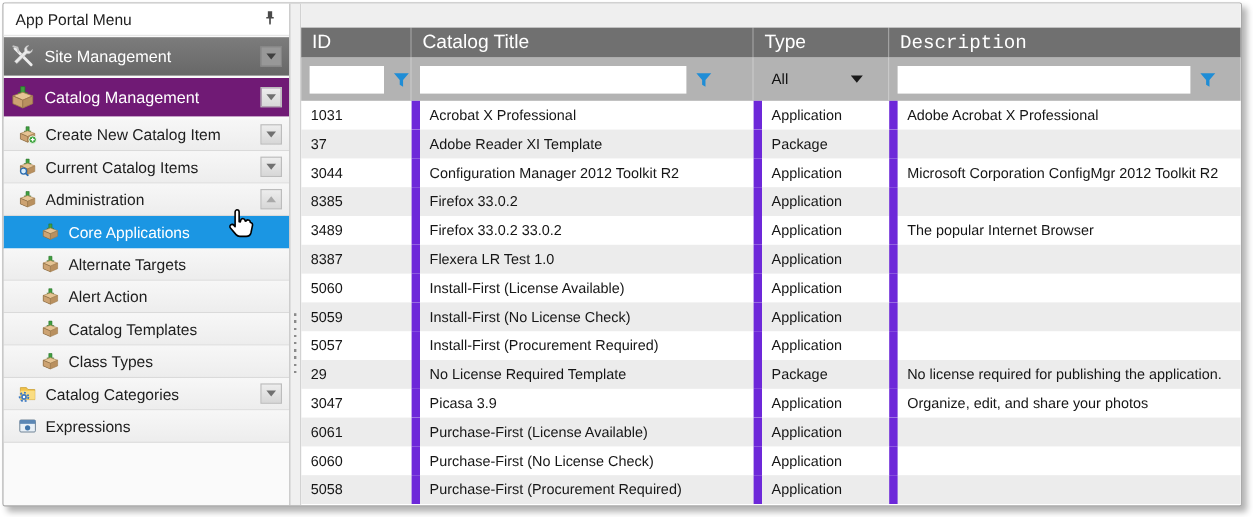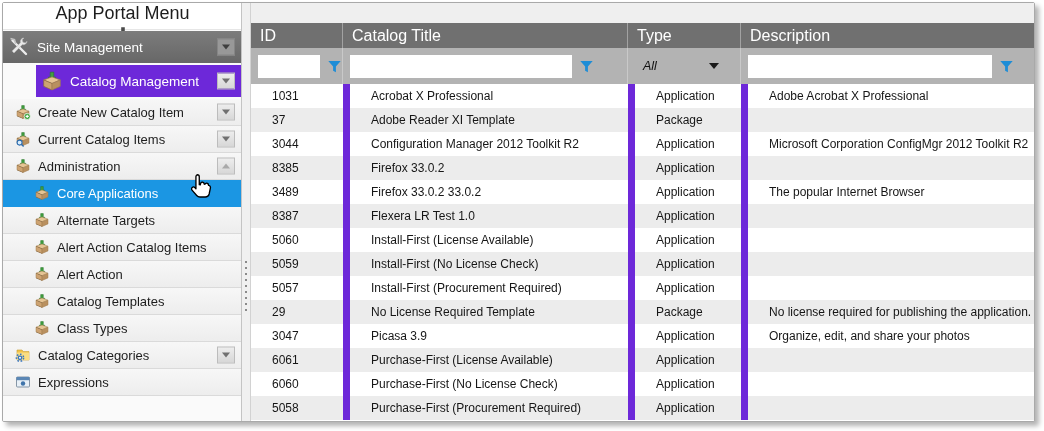--- a/index.html
+++ b/index.html
@@ -8,35 +8,35 @@
 
   .window { position:absolute; left:2px; top:2px; width:1033px; height:420px;
             background:#fff; border:1px solid #a9a9a9; border-radius:2px;
             box-shadow:4px 4px 5px rgba(0,0,0,.30); overflow:hidden; }
 
   
   .sidebar { position:absolute; left:0; top:0; width:238px; height:100%;
              background:#fafafa; }
   .sb-header { height:27px; display:flex; align-items:center; justify-content:space-between;
                padding:0 9px 0 10px; background:#fff; border-bottom:1px solid #e6e6e6;
-               font-size:18px; color:#1d1d1d;flex-direction:column; }
+               font-size:13px; color:#1d1d1d; }
   .sb-items { position:absolute; top:28px; left:0; right:0; bottom:0; }
 
   .sb-item { position:relative; display:flex; align-items:center; font-size:13px;
              color:#1d1d1d; cursor:default; }
   .sb-item .icon { display:inline-flex; align-items:center; justify-content:center; flex:none; }
   .sb-item .lbl { margin-left:7px; white-space:nowrap; overflow:hidden; }
 
   .sb-item.lvl0 { height:32px; margin-bottom:2px; padding-left:5px; font-size:13.5px; }
   .sb-item.lvl1 { padding-left:12px; }
   .sb-item.lvl2 { padding-left:31px; }
   .sb-item.sub  { height:27px; background:linear-gradient(#f7f7f7,#ededed);
                   border-bottom:1px solid #dadada; }
   .sb-item.dark { background:linear-gradient(#7c7c7c,#676767); color:#fff; }
-  .sb-item.blue { background:#6d28d9; color:#fff;margin-left:33px; }
+  .sb-item.blue { background:#701a75; color:#fff; }
   .sb-item.sel  { background:#1b96e3; color:#fff; border-bottom:1px solid #1b96e3; }
 
   .ddbtn { position:absolute; right:6px; top:50%; transform:translateY(-50%);
            width:18px; height:17px; display:flex; align-items:center; justify-content:center;
            background:linear-gradient(#ededed,#d7d7d7); border:1px solid #bcbcbc; }
   .sb-item.dark .ddbtn { background:#989898; border-color:#858585; }
   .caret-d { width:0; height:0; border:4px solid transparent; border-top:5px solid #707070; margin-top:4px; }
   .caret-u { width:0; height:0; border:4px solid transparent; border-bottom:5px solid #a9a9a9; margin-bottom:4px; }
   .sb-item.dark .caret-d { border-top-color:#3f3f3f; }
 
@@ -49,37 +49,37 @@
           background:repeating-linear-gradient(#8a8a8a 0 2px, transparent 2px 6px); }
 
   
   .main { position:absolute; left:247px; top:0; right:0; bottom:0; background:#fff;
           border-left:1px solid #d2d2d2; }
   .top-strip { height:20px; background:#efefef; }
 
   .hdr-row { display:flex; height:25px; background:#707070; color:#fff; font-size:16px; }
   .hdr-cell { display:flex; align-items:center; padding-left:9px;
               border-right:1px solid rgba(255,255,255,.35); }
-  .hdr-cell:last-child { border-right:none; }
+  .hdr-cell:last-child { border-right:none;font-family:Liberation Mono, monospace; }
 
   .flt-row { display:flex; height:36px; background:#b3b3b3; }
   .flt-cell { display:flex; align-items:center; padding-left:7px;
               border-right:1px solid #c9c9c9; }
   .flt-cell:last-child { border-right:none; }
   .flt-input { height:23px; background:#fff; border:none; outline:none; padding:0 4px;
                font-size:12px; font-family:inherit; }
   .funnel { margin-left:7px; display:inline-flex; cursor:pointer; }
   .type-select { display:flex; align-items:center; justify-content:space-between;
                  width:92px; padding:0 8px; height:23px; font-size:12.5px; color:#111;
-                 cursor:pointer;font-style:italic; }
+                 cursor:pointer; }
   .type-caret { width:0; height:0; border:5px solid transparent; border-top:6px solid #1a1a1a; margin-top:5px; }
 
   .rows {}
   .grid-row { display:flex; height:24px; font-size:12px; color:#161616; }
-  .grid-cell { display:flex; align-items:center; padding-left:21px; overflow:hidden;
+  .grid-cell { display:flex; align-items:center; padding-left:8px; overflow:hidden;
                white-space:nowrap;text-align:center; }
   .grid-row.alt .grid-cell { background:#ececec; }
   .grid-row .grid-cell + .grid-cell { border-left:7px solid #6d28d9; }
 
   .c-id   { width:92px;  flex:none; }
   .c-title{ width:285px; flex:none; }
   .c-type { width:113px; flex:none; }
   .c-desc { flex:1; }
 </style>
 </head>
@@ -188,32 +188,20 @@
           <span class="icon">
             <svg width="16" height="16" viewBox="0 0 16 16">
   <path d="M8 8.2 5.1 5.3h1.6V1.6h2.6v3.7h1.6Z" fill="#3fa03f" stroke="#2c742c" stroke-width=".5"></path>
   <path d="M2 7.2 8 5l6 2.2L8 9.8Z" fill="#e6c494" stroke="#a07c4e" stroke-width=".5"></path>
   <path d="M2 7.2 8 9.8v4.7l-6-2.6Z" fill="#cda briefly"></path>
   <path d="M2 7.2 8 9.8v4.7l-6-2.6Z" fill="#cda372" stroke="#a07c4e" stroke-width=".5"></path>
   <path d="M14 7.2 8 9.8v4.7l6-2.6Z" fill="#b9905f" stroke="#a07c4e" stroke-width=".5"></path>
             </svg>
           </span>
           <span class="lbl">Alternate Targets</span>
-        </div>
-        <div class="sb-item lvl2 sub">
-          <span class="icon">
-            <svg width="16" height="16" viewBox="0 0 16 16">
-  <path d="M8 8.2 5.1 5.3h1.6V1.6h2.6v3.7h1.6Z" fill="#3fa03f" stroke="#2c742c" stroke-width=".5"></path>
-  <path d="M2 7.2 8 5l6 2.2L8 9.8Z" fill="#e6c494" stroke="#a07c4e" stroke-width=".5"></path>
-  <path d="M2 7.2 8 9.8v4.7l-6-2.6Z" fill="#cda briefly"></path>
-  <path d="M2 7.2 8 9.8v4.7l-6-2.6Z" fill="#cda372" stroke="#a07c4e" stroke-width=".5"></path>
-  <path d="M14 7.2 8 9.8v4.7l6-2.6Z" fill="#b9905f" stroke="#a07c4e" stroke-width=".5"></path>
-            </svg>
-          </span>
-          <span class="lbl">Alert Action Catalog Items</span>
         </div>
         <div class="sb-item lvl2 sub">
           <span class="icon">
             <svg width="16" height="16" viewBox="0 0 16 16">
   <path d="M8 8.2 5.1 5.3h1.6V1.6h2.6v3.7h1.6Z" fill="#3fa03f" stroke="#2c742c" stroke-width=".5"></path>
   <path d="M2 7.2 8 5l6 2.2L8 9.8Z" fill="#e6c494" stroke="#a07c4e" stroke-width=".5"></path>
   <path d="M2 7.2 8 9.8v4.7l-6-2.6Z" fill="#cda briefly"></path>
   <path d="M2 7.2 8 9.8v4.7l-6-2.6Z" fill="#cda372" stroke="#a07c4e" stroke-width=".5"></path>
   <path d="M14 7.2 8 9.8v4.7l6-2.6Z" fill="#b9905f" stroke="#a07c4e" stroke-width=".5"></path>
             </svg>

